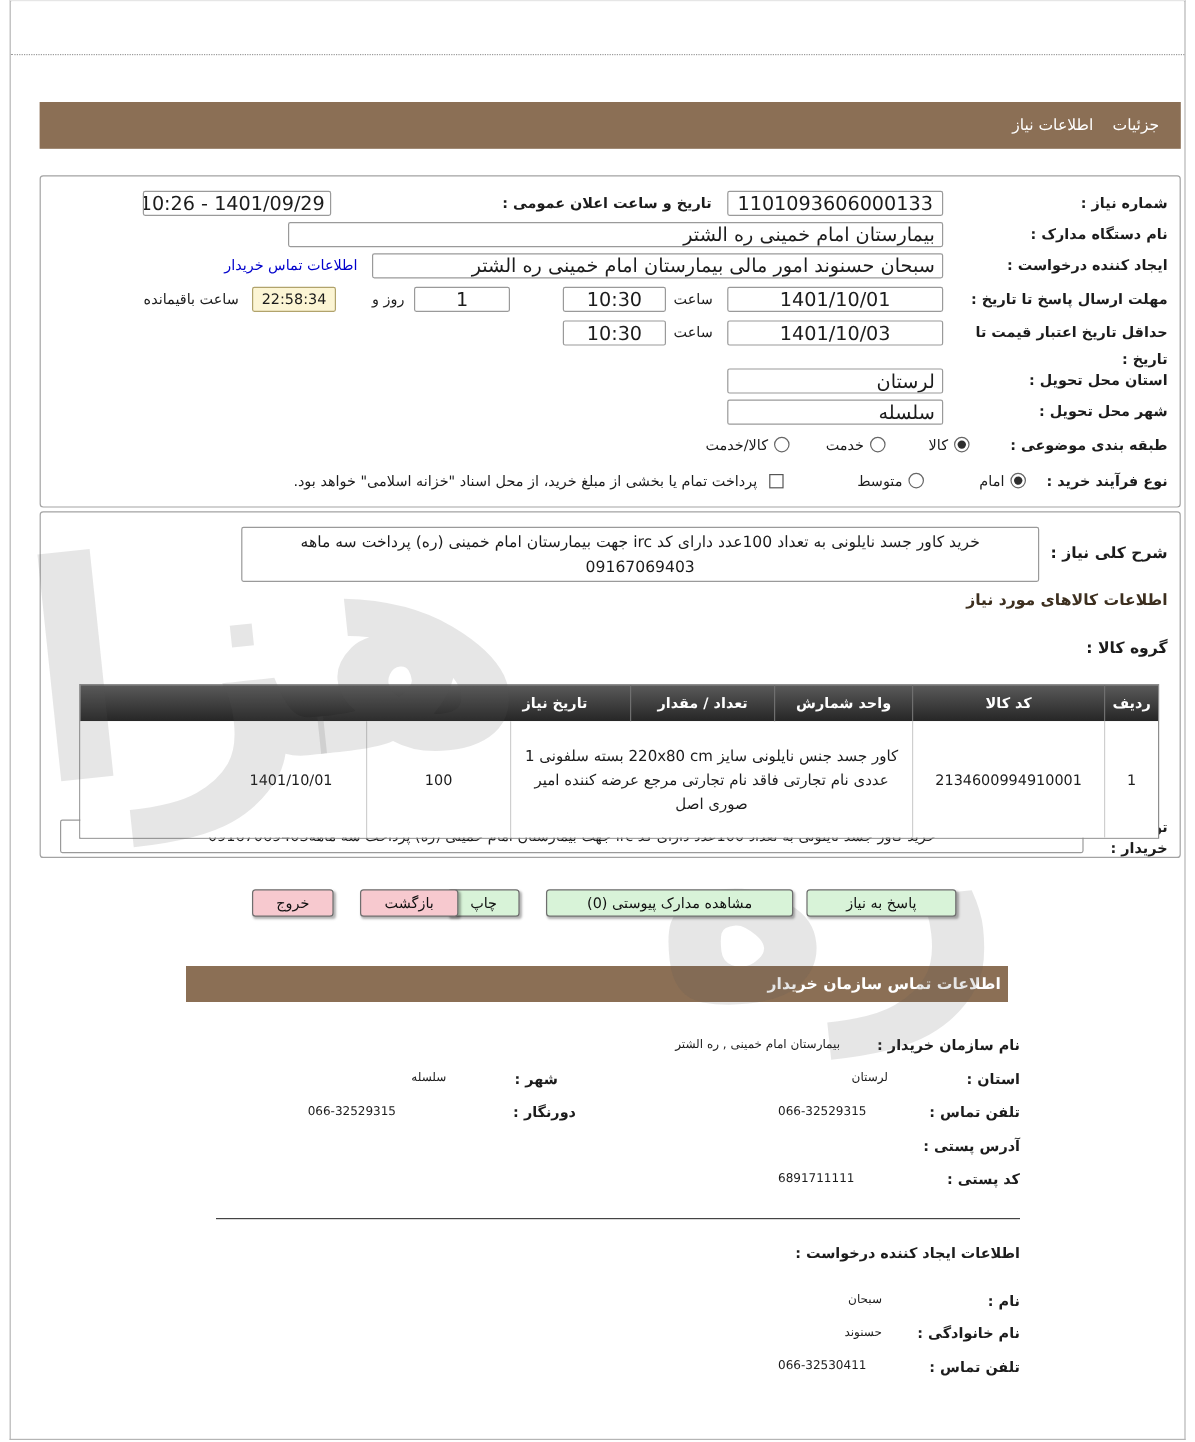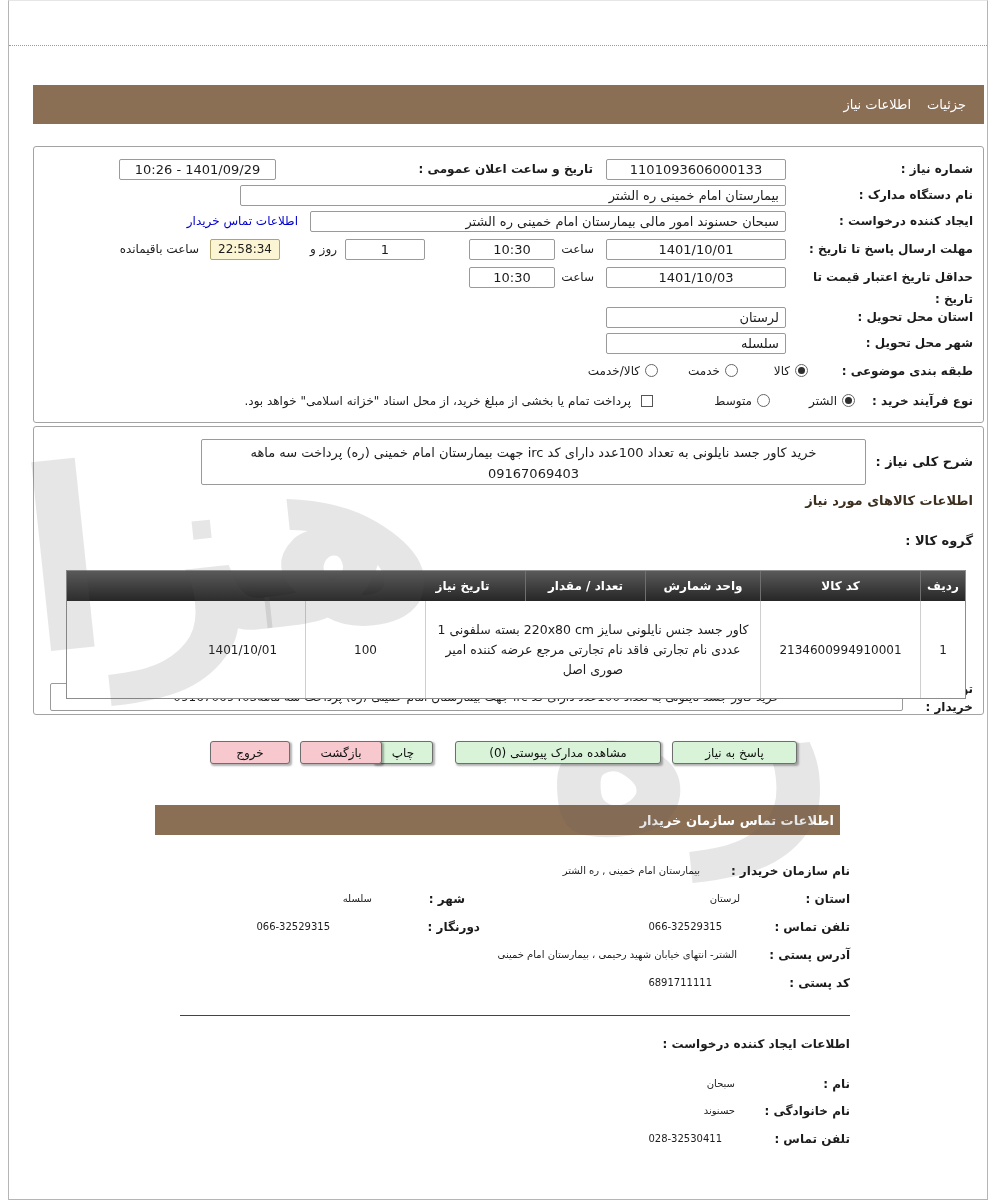--- a/index.html
+++ b/index.html
@@ -33,21 +33,21 @@
   }
   .box1 { top: 146px; height: 277px; }
   .box2 { top: 426px; height: 289px; }
   .lbl {
     position: absolute; font-size: 12px; font-weight: 700; color: #1c1c1c;
     white-space: nowrap; line-height: 21px;
   }
   .txt { font-weight: 400; }
   .inp {
     position: absolute; height: 21px; border: 1px solid #9a9a9a; background: #fff;
-    font-size: 13px; line-height: 19px; text-align: center; white-space: nowrap;
+    font-size: 16px; line-height: 19px; text-align: center; white-space: nowrap;
     overflow: hidden; border-radius: 2px; padding: 0 4px;
   }
   .inp.start { text-align: right; padding-right: 6px; }
   .link { position: absolute; font-size: 12px; line-height: 21px; color: #0000cc; cursor: pointer; white-space: nowrap; }
   .radio {
     position: absolute; width: 13px; height: 13px; border: 1px solid #666;
     border-radius: 50%; background: #fff; top: 3px;
   }
   .radio.sel::after { content: ""; position: absolute; inset: 2px; border-radius: 50%; background: #2e2e2e; }
   .chk { position: absolute; width: 12px; height: 12px; border: 1px solid #555; background: #fff; top: 4px; }
@@ -169,21 +169,21 @@
     <span class="radio sel" style="right:175px"></span>
     <span class="lbl txt" style="right:193px">کالا</span>
     <span class="radio" style="right:245px"></span>
     <span class="lbl txt" style="right:263px">خدمت</span>
     <span class="radio" style="right:325px"></span>
     <span class="lbl txt" style="right:343px">کالا/خدمت</span>
   </div>
   <div class="row" style="top:244px">
     <span class="lbl" style="right:10px">نوع فرآیند خرید :</span>
     <span class="radio sel" style="right:128px"></span>
-    <span class="lbl txt" style="right:146px">الشتر</span>
+    <span class="lbl txt" style="right:146px">امام</span>
     <span class="radio" style="right:213px"></span>
     <span class="lbl txt" style="right:231px">متوسط</span>
     <span class="chk" style="right:330px"></span>
     <span class="lbl txt" style="right:352px">پرداخت تمام یا بخشی از مبلغ خرید، از محل اسناد "خزانه اسلامی" خواهد بود.</span>
   </div>
 </div>
 
 <div class="box box2">
   <span class="lbl" style="right:10px;top:24px;font-size:13px">شرح کلی نیاز :</span>
   <div class="descbox" style="right:117px;width:665px;top:12px;height:46px">خرید کاور جسد نایلونی به تعداد 100عدد دارای کد irc جهت بیمارستان امام خمینی (ره) پرداخت سه ماهه 09167069403</div>
@@ -211,54 +211,53 @@
 
   <span class="lbl" style="right:10px;top:252px">توضیحات</span>
   <span class="lbl" style="right:10px;top:270px">خریدار :</span>
   <div class="notebox" style="right:80px;width:853px;top:256px;height:28px">خرید کاور جسد نایلونی به تعداد 100عدد دارای کد irc جهت بیمارستان امام خمینی (ره) پرداخت سه ماهه09167069403</div>
 </div>
 
 <div class="btn green" style="left:672px;width:125px">پاسخ به نیاز</div>
 <div class="btn green" style="left:455px;width:206px">مشاهده مدارک پیوستی (0)</div>
 <div class="btn green" style="left:373px;width:60px">چاپ</div>
 <div class="btn pink" style="left:300px;width:82px">بازگشت</div>
-<div class="btn pink" style="left:210px;width:80px">خروج</div>
+<div class="btn pink" style="left:210px;width:68px">خروج</div>
 
 <div class="contact-bar">
   <span>اطلاعات تماس سازمان خریدار</span>
 </div>
 
 <div class="contact">
   <span class="c-lbl" style="right:0;top:17px">نام سازمان خریدار :</span>
   <span class="c-val" style="right:150px;top:17px">بیمارستان امام خمینی , ره الشتر</span>
 
   <span class="c-lbl" style="right:0;top:45px">استان :</span>
   <span class="c-val" style="right:110px;top:45px">لرستان</span>
   <span class="c-lbl" style="right:385px;top:45px">شهر :</span>
   <span class="c-val" style="right:478px;top:45px">سلسله</span>
 
   <span class="c-lbl" style="right:0;top:73px">تلفن تماس :</span>
   <span class="c-val" style="right:128px;top:73px">066-32529315</span>
   <span class="c-lbl" style="right:370px;top:73px">دورنگار :</span>
   <span class="c-val" style="right:520px;top:73px">066-32529315</span>
 
   <span class="c-lbl" style="right:0;top:101px">آدرس پستی :</span>
-  <span class="c-val" style="right:113px;top:101px">الشتر- انتهای خیابان شهید رحیمی ، بیمارستان امام خمینی</span>
 
   <span class="c-lbl" style="right:0;top:129px">کد پستی :</span>
   <span class="c-val" style="right:138px;top:129px">6891711111</span>
 
   <div class="c-hr" style="top:170px"></div>
 
   <span class="c-lbl" style="right:0;top:190px">اطلاعات ایجاد کننده درخواست :</span>
 
   <span class="c-lbl" style="right:0;top:230px">نام :</span>
   <span class="c-val" style="right:115px;top:230px">سبحان</span>
 
   <span class="c-lbl" style="right:0;top:257px">نام خانوادگی :</span>
   <span class="c-val" style="right:115px;top:257px">حسنوند</span>
 
   <span class="c-lbl" style="right:0;top:285px">تلفن تماس :</span>
-  <span class="c-val" style="right:128px;top:285px">028-32530411</span>
+  <span class="c-val" style="right:128px;top:285px">066-32530411</span>
 </div>
 
 <div class="wm wm1">هزا</div>
 <div class="wm wm2">ره</div>
 
 </body></html>

